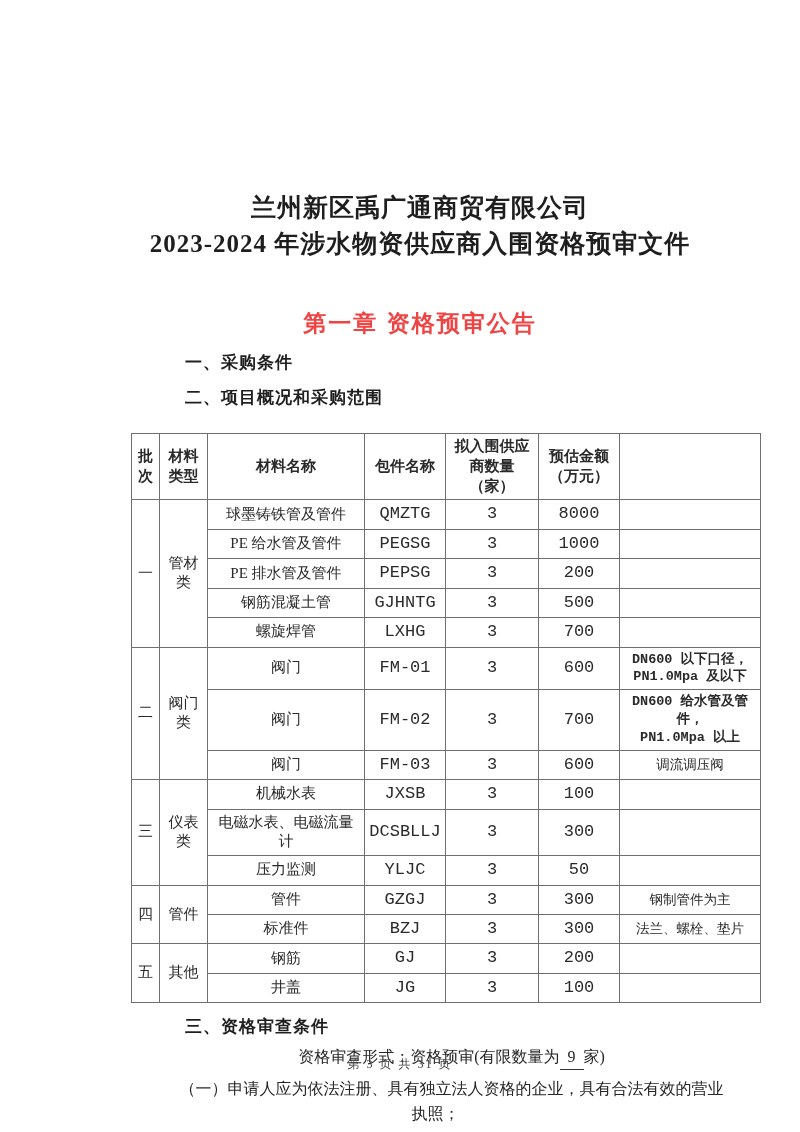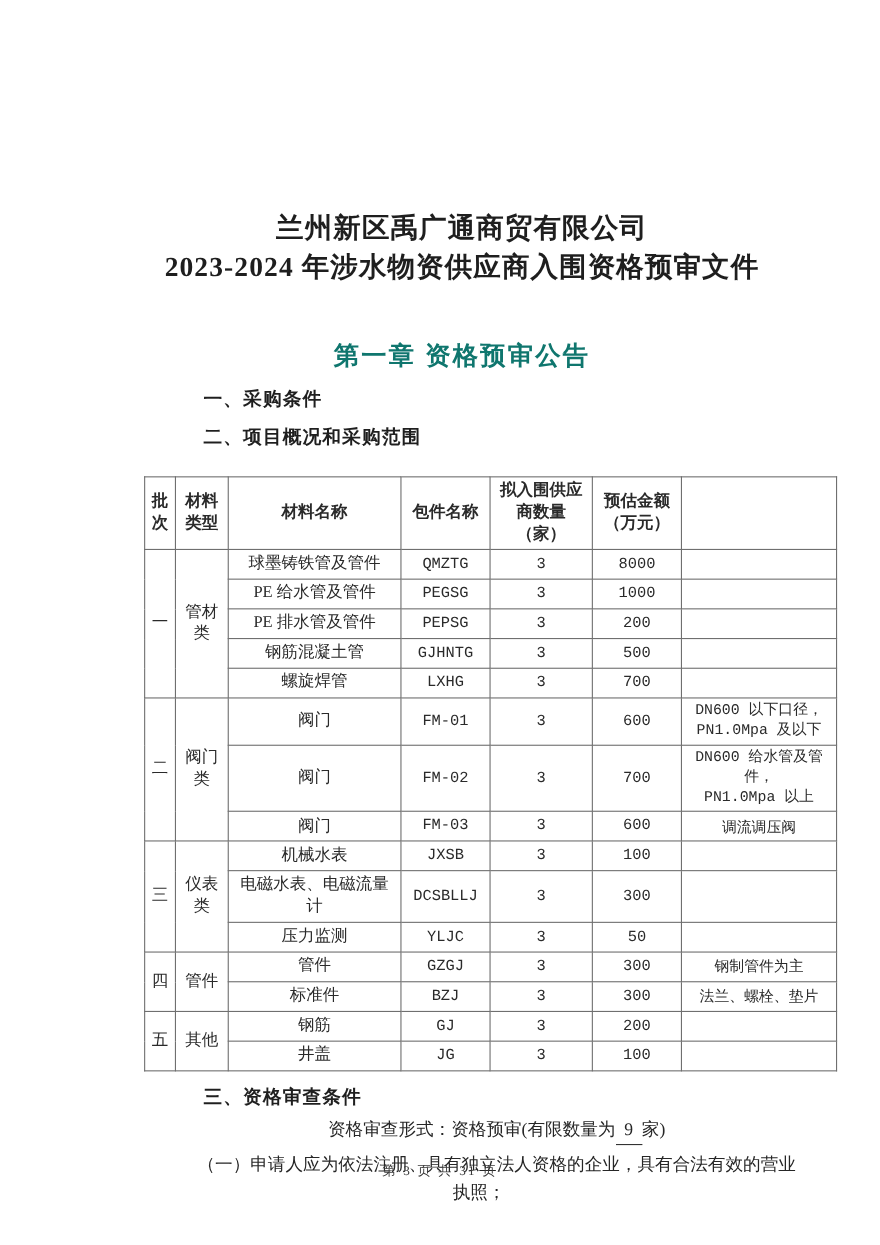--- a/index.html
+++ b/index.html
@@ -12,21 +12,21 @@
     color:#262626;
     font-family:"Liberation Serif","DejaVu Serif",serif;
     overflow:hidden;
     padding-left:40px;
   }
   .doc-title { text-align:center; font-size:25px; font-weight:bold; letter-spacing:1px; line-height:36px; color:#1e1e1e; }
   .doc-title.first { padding-top:190px; }
   .chapter-heading {
     margin-top:46px; text-align:center;
     font-family:"Liberation Sans","DejaVu Sans",sans-serif;
-    font-weight:bold; font-size:23px; letter-spacing:2px; color:#0f766e;
+    font-weight:bold; font-size:23px; letter-spacing:2px; color:#ef4444;
   }
   .sec-heading { margin:12px 0 0 145px; font-size:17px; font-weight:bold; letter-spacing:1px; color:#1f1f1f; }
   .body-para { margin:7px 74px 0 105px; font-size:16px; line-height:25px; text-indent:32px; color:#262626; }
   table.scope {
     margin:24px 0 0 91px;
     border-collapse:collapse;
     table-layout:fixed;
     width:629px;
     font-size:15px;
     color:#2a2a2a;
@@ -34,23 +34,23 @@
   table.scope th, table.scope td {
     border:1px solid #6f6f6f;
     text-align:center;
     vertical-align:middle;
     padding:3px 2px;
     white-space:pre-line;
     line-height:1.32;
   }
   table.scope th { font-weight:600; font-size:15px; height:58px; }
   table.scope td { height:27px; }
-  td.pkg, td.count, td.amount { font-family:"Liberation Mono","DejaVu Sans Mono",monospace; font-size:14px; }
+  td.pkg, td.count, td.amount { font-family:"Liberation Mono","DejaVu Sans Mono",monospace; font-size:17px; }
   td.remark { font-size:13.5px; }
-  td.remark.has-text { font-family:"Liberation Mono","DejaVu Sans Mono",monospace; }
+  td.remark.has-text { font-family:"Liberation Mono","DejaVu Sans Mono",monospace;font-weight:bold; }
   .form-line, .item-line { margin:6px 74px 0 105px; font-size:16px; line-height:25px; text-indent:32px;text-align:center; }
   .u-num { display:inline-block; text-indent:0; padding:0 8px; border-bottom:1px solid #333; }
   .page-footer {
     position:absolute; left:0; right:0; top:1056px;
     text-align:center; font-size:12px; letter-spacing:2px; color:#3a3a3a;
   }
 </style>
 </head>
 <body>
 

